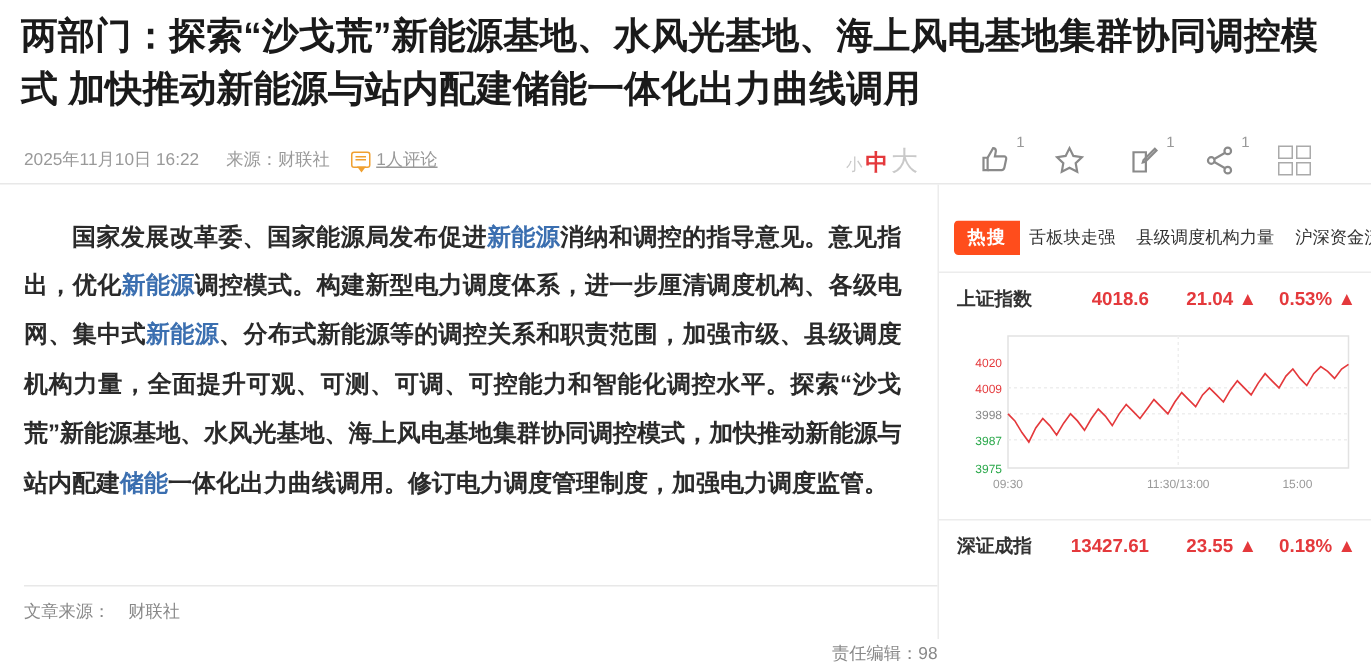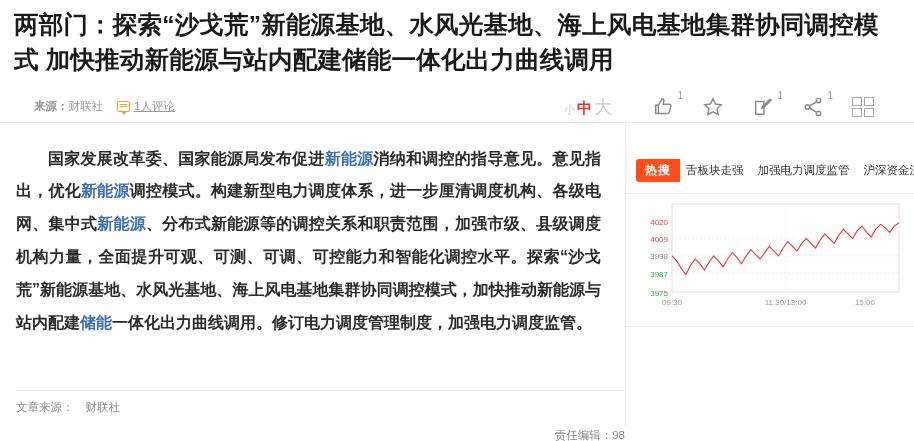--- a/index.html
+++ b/index.html
@@ -30,21 +30,21 @@
   .meta-row {
     display: flex;
     align-items: center;
     margin-top: 14px;
     padding: 0 14px 0 16px;
     height: 30px;
     font-size: 11.5px;
     color: #999;
   }
   .meta-date { color: #999; }
-  .meta-source { margin-left: 18px; color: #999; font-weight: bold; }
+  .meta-source { margin-left: 18px; color: #999; }
   .meta-comment {
     margin-left: 14px;
     display: flex;
     align-items: center;
     color: #999;
     cursor: pointer;
     text-decoration: underline;
   }
   .comment-icon {
     display: inline-block;
@@ -151,21 +151,21 @@
   
   .rail {
     width: 289px;
     border-left: 1px solid #ececec;
     padding: 0;
     position: relative;
   }
   .hotbar {
     display: flex;
     align-items: center;
-    margin-top: 36px;
+    margin-top: 24px;
     padding-left: 10px;
     height: 24px;
     overflow: hidden;
   }
   .hot-badge {
     background: #ff4d1c;
     color: #fff;
     font-size: 12px;
     font-weight: bold;
     padding: 3px 9px;
@@ -244,20 +244,21 @@
   .footer-right { margin-left: auto; margin-top: 28px; }
 </style>
 </head>
 <body>
 
 <div class="page">
 
   <div class="headline">两部门：探索“沙戈荒”新能源基地、水风光基地、海上风电基地集群协同调控模式 加快推动新能源与站内配建储能一体化出力曲线调用</div>
 
   <div class="meta-row">
+    <span class="meta-date">2025年11月10日 16:22</span>
     <span class="meta-source">来源：</span>
     <span>财联社</span>
     <span class="meta-comment">
       <span class="comment-icon"></span>
       <span>1人评论</span>
     </span>
 
     <span class="meta-spacer"></span>
 
     <span class="fontsize">
@@ -323,27 +324,33 @@
           <span class="footer-right">责任编辑：98</span>
         </div>
       </div>
     </div>
 
     <div class="rail">
       <div class="hotbar">
         <span class="hot-badge">热搜</span>
         <span class="hot-items">
           <span>舌板块走强</span>
-          <span>加强电力调度监管</span>
+          <span>县级调度机构力量</span>
           <span>沪深资金流向</span>
         </span>
       </div>
 
       <div class="rail-sep"></div>
 
+      <div class="quote-row">
+        <span class="q-name">上证指数</span>
+        <span class="q-price">4018.6</span>
+        <span class="q-chg">21.04 ▲</span>
+        <span class="q-pct">0.53% ▲</span>
+      </div>
 
       <div class="chart-wrap">
         <svg id="mini-chart" width="267" height="112" viewBox="0 0 267 112">
             <rect x="34" y="6" width="227" height="88" fill="#fff" stroke="#e2e2e2" stroke-width="1"></rect>
             <text x="30" y="26.785714285714285" text-anchor="end" font-size="8" font-family="&quot;Liberation Sans&quot;, sans-serif" fill="#e4393c">4020</text>
             <line x1="34" y1="40.57142857142858" x2="261" y2="40.57142857142858" stroke="#eee" stroke-width="1" stroke-dasharray="2,2"></line>
             <text x="30" y="44.07142857142858" text-anchor="end" font-size="8" font-family="&quot;Liberation Sans&quot;, sans-serif" fill="#e4393c">4009</text>
             <line x1="34" y1="57.85714285714286" x2="261" y2="57.85714285714286" stroke="#eee" stroke-width="1" stroke-dasharray="2,2"></line>
             <text x="30" y="61.35714285714286" text-anchor="end" font-size="8" font-family="&quot;Liberation Sans&quot;, sans-serif" fill="#888">3998</text>
             <line x1="34" y1="75.14285714285714" x2="261" y2="75.14285714285714" stroke="#eee" stroke-width="1" stroke-dasharray="2,2"></line>
@@ -352,15 +359,21 @@
             <line x1="147.5" y1="6" x2="147.5" y2="94" stroke="#eee" stroke-width="1" stroke-dasharray="2,2"></line>
             <polyline points="34.0,57.9 38.6,62.6 43.3,70.4 47.9,76.7 52.5,67.3 57.2,61.0 61.8,65.7 66.4,72.0 71.1,64.1 75.7,57.9 80.3,62.6 85.0,68.9 89.6,61.0 94.2,54.7 98.9,59.4 103.5,65.7 108.1,57.9 112.8,51.6 117.4,56.3 122.0,61.0 126.7,54.7 131.3,48.4 135.9,53.1 140.6,57.9 145.2,50.0 149.8,43.7 154.4,48.4 159.1,53.1 163.7,45.3 168.3,40.6 173.0,45.3 177.6,50.0 182.2,42.1 186.9,35.9 191.5,40.6 196.1,45.3 200.8,37.4 205.4,31.1 210.0,35.9 214.7,40.6 219.3,32.7 223.9,28.0 228.6,34.3 233.2,39.0 237.8,31.1 242.5,26.4 247.1,29.6 251.7,34.3 256.4,28.0 261.0,24.9" fill="none" stroke="#e4393c" stroke-width="1.1"></polyline>
             <text x="34" y="107" text-anchor="middle" font-size="8" font-family="&quot;Liberation Sans&quot;, sans-serif" fill="#999">09:30</text>
             <text x="147.5" y="107" text-anchor="middle" font-size="8" font-family="&quot;Liberation Sans&quot;, sans-serif" fill="#999">11:30/13:00</text>
             <text x="226.95" y="107" text-anchor="middle" font-size="8" font-family="&quot;Liberation Sans&quot;, sans-serif" fill="#999">15:00</text>
           </svg>
       </div>
 
       <div class="rail-sep" style="margin-top:8px"></div>
 
+      <div class="quote-row">
+        <span class="q-name">深证成指</span>
+        <span class="q-price">13427.61</span>
+        <span class="q-chg">23.55 ▲</span>
+        <span class="q-pct">0.18% ▲</span>
+      </div>
     </div>
   </div>
 </div>
 
 </body></html>

